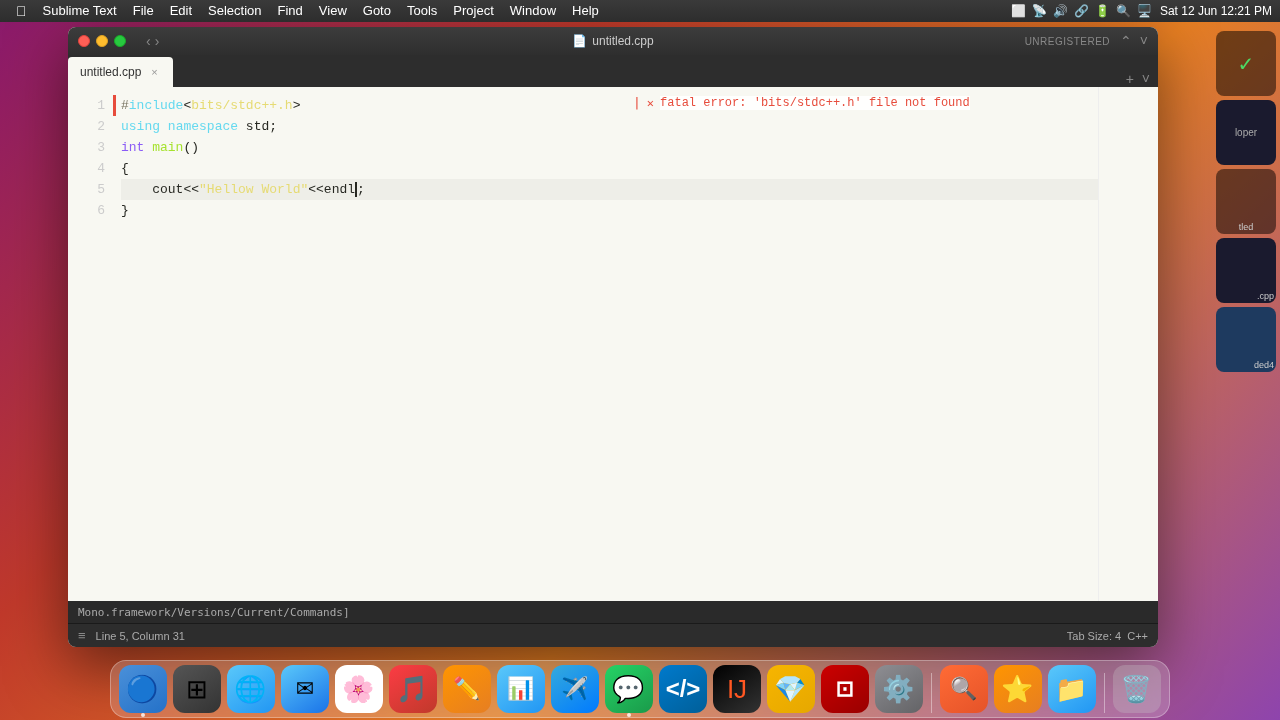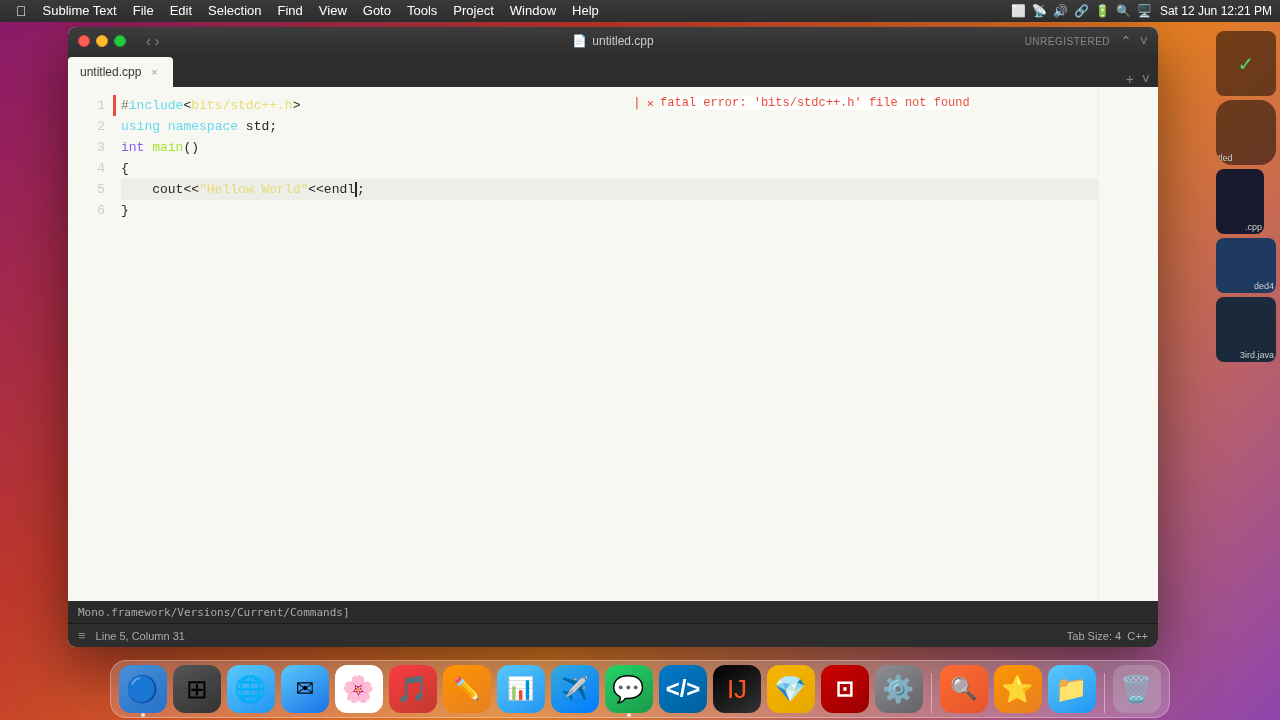--- a/index.html
+++ b/index.html
@@ -524,27 +524,27 @@
 
     <div class="dock-item" style="background: rgba(200,200,200,0.3); border-radius:12px;">
       <span style="font-size:26px;">🗑️</span>
     </div>
   </div>
 
   <div style="position:absolute; right:0; top:5px; width:68px; height:582px; display:flex; flex-direction:column; gap:4px; padding:4px;">
     <div style="width:60px; height:65px; background:rgba(0,0,0,0.5); border-radius:8px; overflow:hidden; display:flex;flex-direction:column;align-items:center;justify-content:center;">
       <span style="color:#4cd964;font-size:20px;">✓</span>
     </div>
-    <div style="width:60px; height:65px; background:rgba(0,0,0,0.5); border-radius:16px; overflow:hidden; display:flex;align-items:flex-end;justify-content:flex-start;">
+    <div style="width:60px; height:65px; background:#1a1a2e; border-radius:8px; overflow:hidden; display:flex;flex-direction:column;align-items:center;justify-content:center;">
+      <span style="color:#aaa;font-size:10px; text-align:center; padding:2px;">loper</span>
+    </div>
+    <div style="width:60px; height:65px; background:rgba(0,0,0,0.5); border-radius:8px; overflow:hidden; display:flex;align-items:flex-end;justify-content:center;">
       <span style="color:#ccc;font-size:9px;padding:2px;">tled</span>
     </div>
-    <div style="width:48px; height:65px; background:#1a1a2e; border-radius:8px; overflow:hidden; display:flex;align-items:flex-end;justify-content:flex-end;">
+    <div style="width:60px; height:65px; background:#1a1a2e; border-radius:8px; overflow:hidden; display:flex;align-items:flex-end;justify-content:flex-end;">
       <span style="color:#ccc;font-size:9px;padding:2px;">.cpp</span>
     </div>
-    <div style="width:60px; height:55px; background:#1e3a5f; border-radius:8px; overflow:hidden; display:flex;align-items:flex-end;justify-content:flex-end;">
+    <div style="width:60px; height:65px; background:#1e3a5f; border-radius:8px; overflow:hidden; display:flex;align-items:flex-end;justify-content:flex-end;">
       <span style="color:#ccc;font-size:9px;padding:2px;">ded4</span>
     </div>
-    <div style="width:60px; height:65px; background:#1a2a3a; border-radius:8px; overflow:hidden; display:flex;align-items:flex-end;justify-content:flex-end;">
-      <span style="color:#ccc;font-size:9px;padding:2px;">3ird.java</span>
-    </div>
   </div>
 
 </div>
 
 </body></html>

